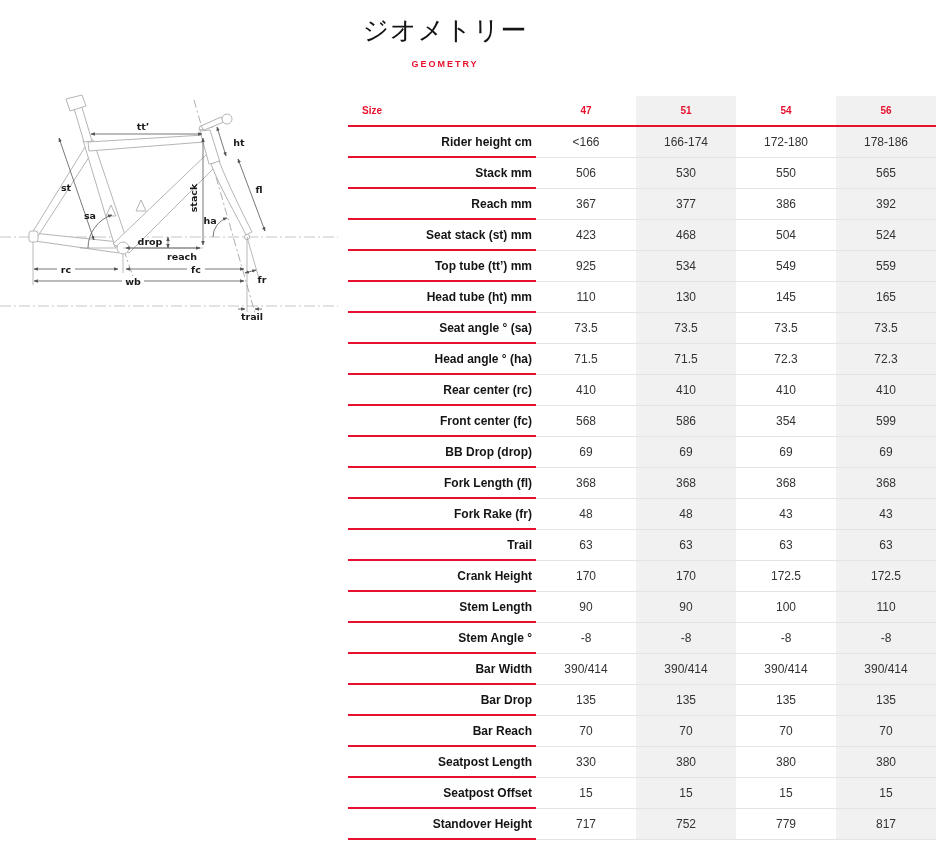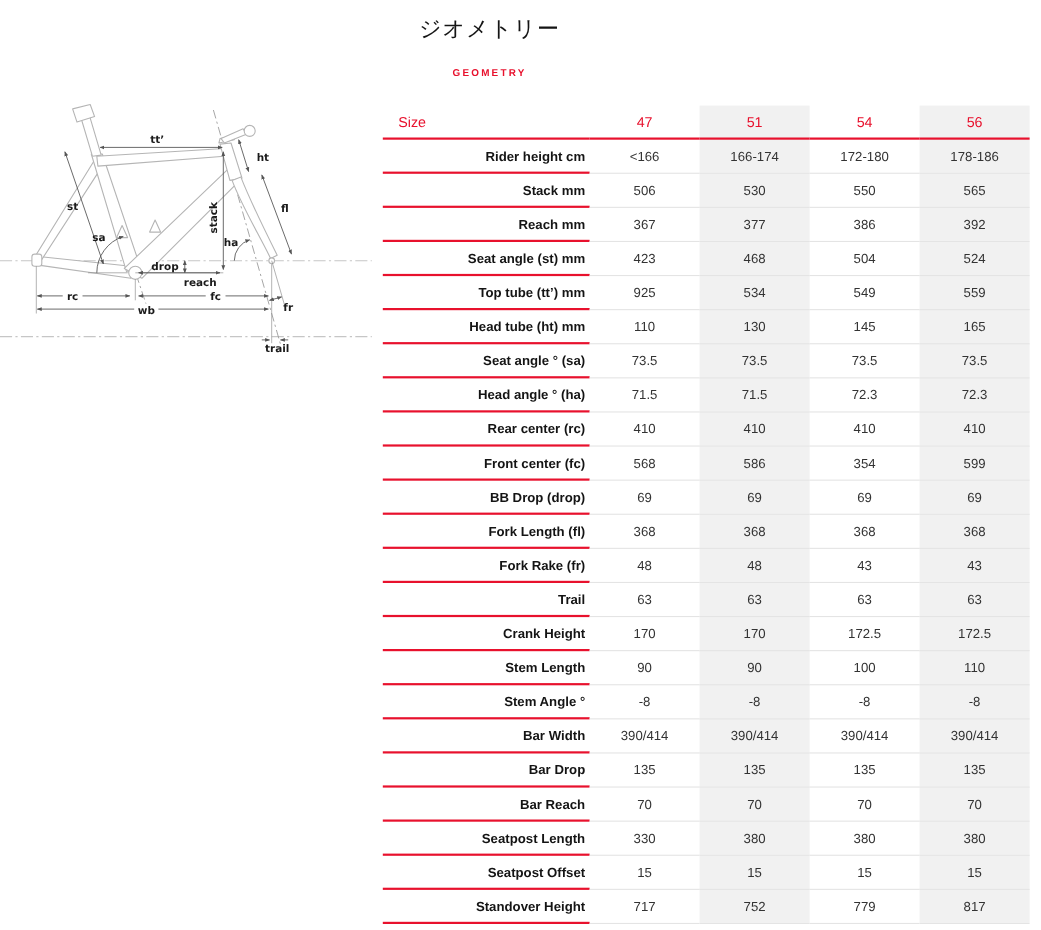--- a/index.html
+++ b/index.html
@@ -11,30 +11,30 @@
     --text-dark:#141414;
     --text-val:#333;
   }
   *{box-sizing:border-box;}
   body{margin:0;background:#fff;}
   .page{
     position:relative;width:946px;height:845px;background:#fff;overflow:hidden;
     font-family:"Liberation Sans","DejaVu Sans",sans-serif;
   }
   .page-header{position:absolute;top:13px;left:0;width:890px;text-align:center;}
-  .page-title{font-size:20px;font-weight:500;color:var(--text-dark);letter-spacing:1px;margin:0;}
-  .page-subtitle{margin-top:21px;font-size:9px;font-weight:bold;color:var(--red);letter-spacing:2px;}
+  .page-title{font-size:26px;font-weight:500;color:var(--text-dark);letter-spacing:1px;margin:0;}
+  .page-subtitle{margin-top:11px;font-size:9px;font-weight:bold;color:var(--red);letter-spacing:2px;}
   .diagram-wrap{position:absolute;left:0;top:85px;width:340px;height:250px;}
   table.geo{
     position:absolute;left:348px;top:96px;width:588px;
     border-collapse:collapse;table-layout:fixed;
   }
   table.geo thead th{
     height:30px;padding:0;vertical-align:middle;
-    color:var(--red);font-weight:normal;font-size:13px;
+    color:var(--red);font-weight:bold;font-size:10px;
     border-bottom:2px solid var(--red);text-align:center;
   }
   table.geo thead th.label-col{text-align:left;padding-left:14px;}
   table.geo tbody th.label-col{
     height:31px;padding:0 4px 0 14px;vertical-align:middle;
     text-align:right;font-weight:bold;font-size:12px;color:var(--text-dark);
     border-bottom:2px solid var(--red);
   }
   table.geo tbody td{
     height:29.5px;padding:0;vertical-align:middle;
@@ -177,21 +177,21 @@
           <td class="alt">565</td>
         </tr>
         <tr>
           <th class="label-col">Reach mm</th>
           <td>367</td>
           <td class="alt">377</td>
           <td>386</td>
           <td class="alt">392</td>
         </tr>
         <tr>
-          <th class="label-col">Seat angle (st) mm</th>
+          <th class="label-col">Seat stack (st) mm</th>
           <td>423</td>
           <td class="alt">468</td>
           <td>504</td>
           <td class="alt">524</td>
         </tr>
         <tr>
           <th class="label-col">Top tube (tt’) mm</th>
           <td>925</td>
           <td class="alt">534</td>
           <td>549</td>

